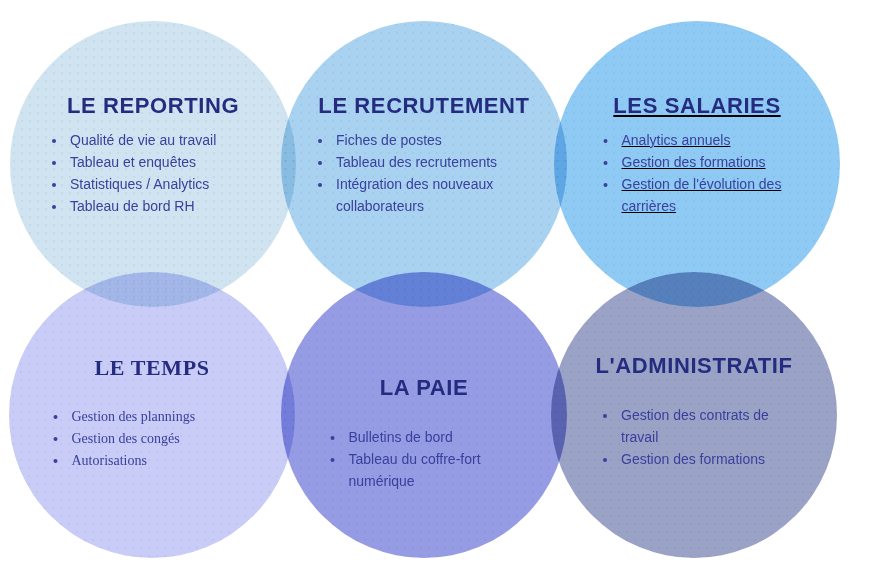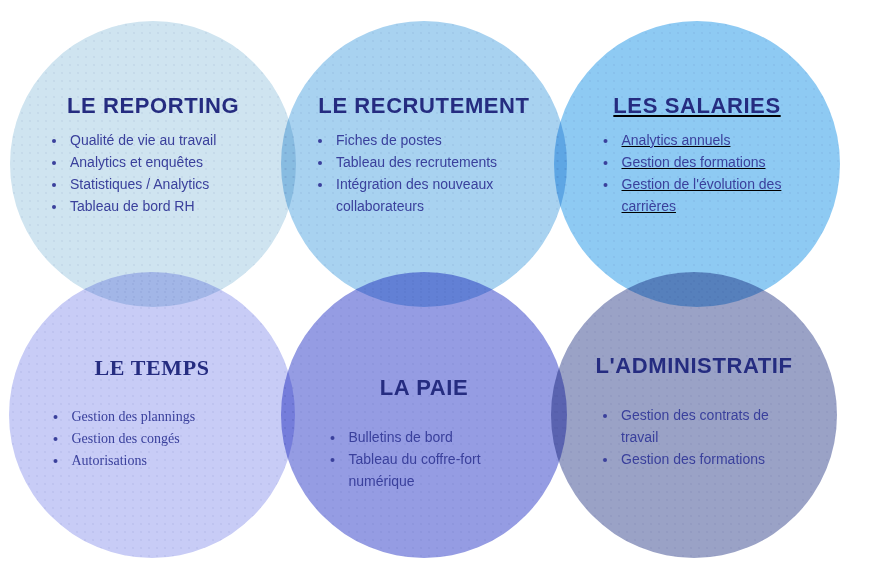--- a/index.html
+++ b/index.html
@@ -49,21 +49,21 @@
 </head>
 <body style="background: rgb(255, 255, 255); --title-color: #252c80; --item-color: #3a409c;">
 
 <div class="canvas">
 
     <div class="circle pos-1" style="background-color: rgb(207, 228, 240);">
       <div class="content cpos-1">
         <h2 class="title">LE REPORTING</h2>
         <ul class="items">
           <li>Qualité de vie au travail</li>
-          <li>Analytics et enquêtes</li>
+          <li>Tableau et enquêtes</li>
           <li>Statistiques / Analytics</li>
           <li>Tableau de bord RH</li>
         </ul>
       </div>
     </div>
 
     <div class="circle pos-2" style="background-color: rgb(168, 210, 240);">
       <div class="content cpos-2">
         <h2 class="title">LE RECRUTEMENT</h2>
         <ul class="items">

